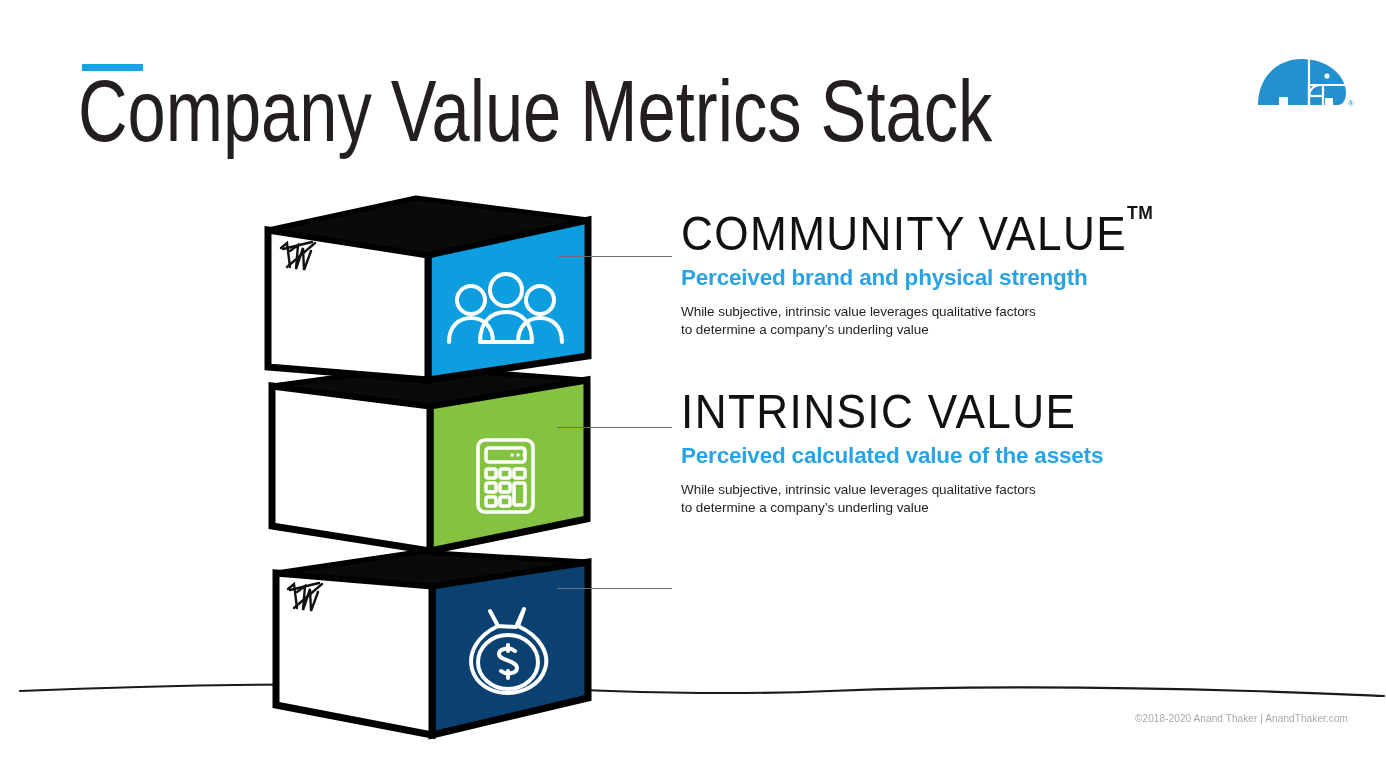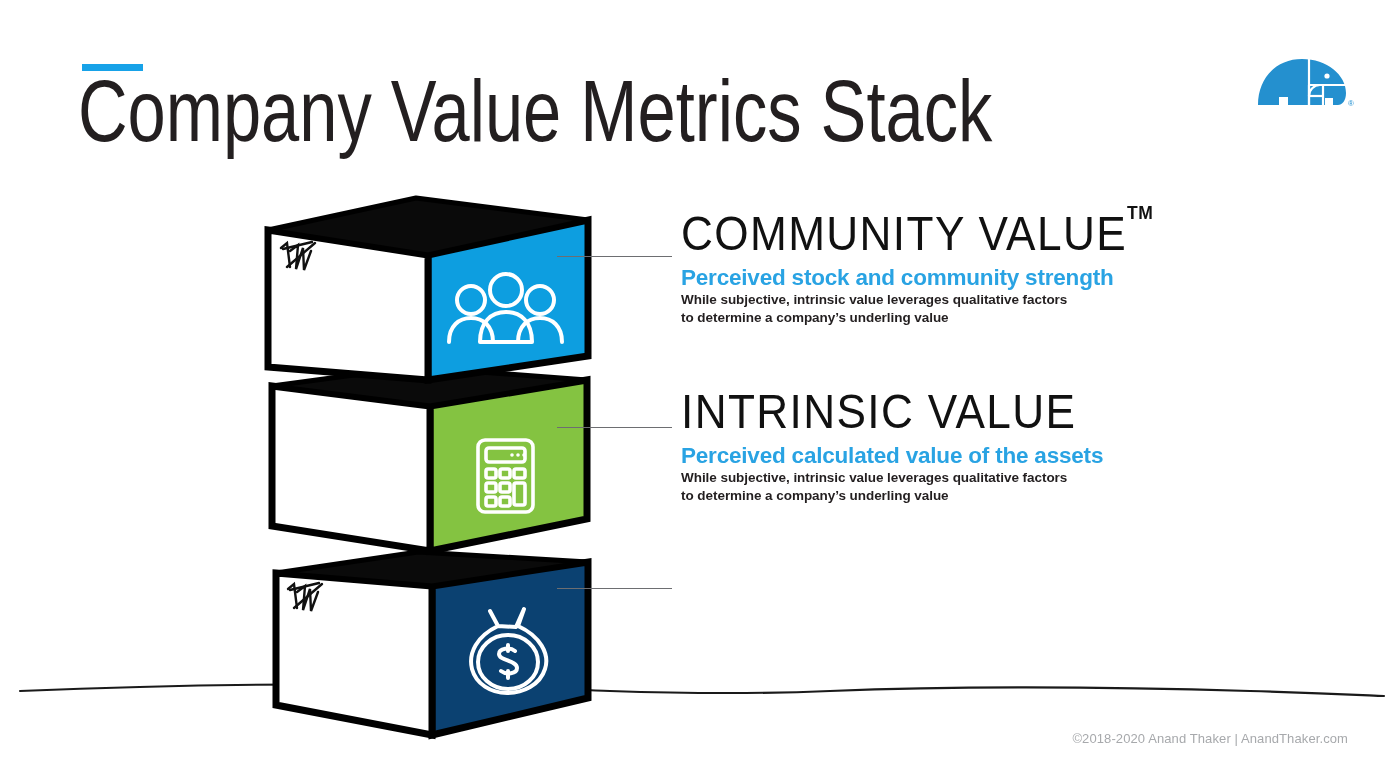--- a/index.html
+++ b/index.html
@@ -62,29 +62,29 @@
   }
   .b-title sup{
     font-size:19px;font-weight:700;vertical-align:super;
     letter-spacing:0.5px;top:-0.75em;position:relative;
   }
   .b-sub{
     font-size:22.5px;font-weight:700;color:#29a3e3;
     margin-top:7px;white-space:nowrap;letter-spacing:-0.2px;
   }
   .b-body{
-    font-size:13.5px;font-weight:700;color:#231f20;
-    margin-top:0;line-height:1.30;letter-spacing:-0.05px;
+    font-size:13.5px;font-weight:400;color:#231f20;
+    margin-top:12px;line-height:1.30;letter-spacing:-0.05px;
   }
   .b-body div{white-space:nowrap;}
 
   
   .footer{
-    position:absolute;right:38px;top:731px;
-    font-size:13px;color:#a7a9ac;letter-spacing:0.1px;white-space:nowrap;padding-left:40px;
+    position:absolute;right:38px;top:713px;
+    font-size:10px;color:#a7a9ac;letter-spacing:0.1px;white-space:nowrap;padding-left:40px;
   }
 </style>
 </head>
 <body>
 
 <div class="slide">
 
   <div class="accent-bar"></div>
 
   <div class="page-title">Company Value Metrics Stack</div>
@@ -180,21 +180,21 @@
   </svg>
 
   <div class="connector conn-1"></div>
   <div class="connector conn-2"></div>
   <div class="connector conn-3"></div>
 
   <div class="block b1">
     <div class="b-title">
       <span>COMMUNITY VALUE</span><sup>TM</sup>
     </div>
-    <div class="b-sub">Perceived stock and community strength</div>
+    <div class="b-sub">Perceived brand and physical strength</div>
     <div class="b-body">
       <div>While subjective, intrinsic value leverages qualitative factors</div>
       <div>to determine a company’s underling value</div>
     </div>
   </div>
 
   <div class="block b2">
     <div class="b-title">
       <span>INTRINSIC VALUE</span>
     </div>

